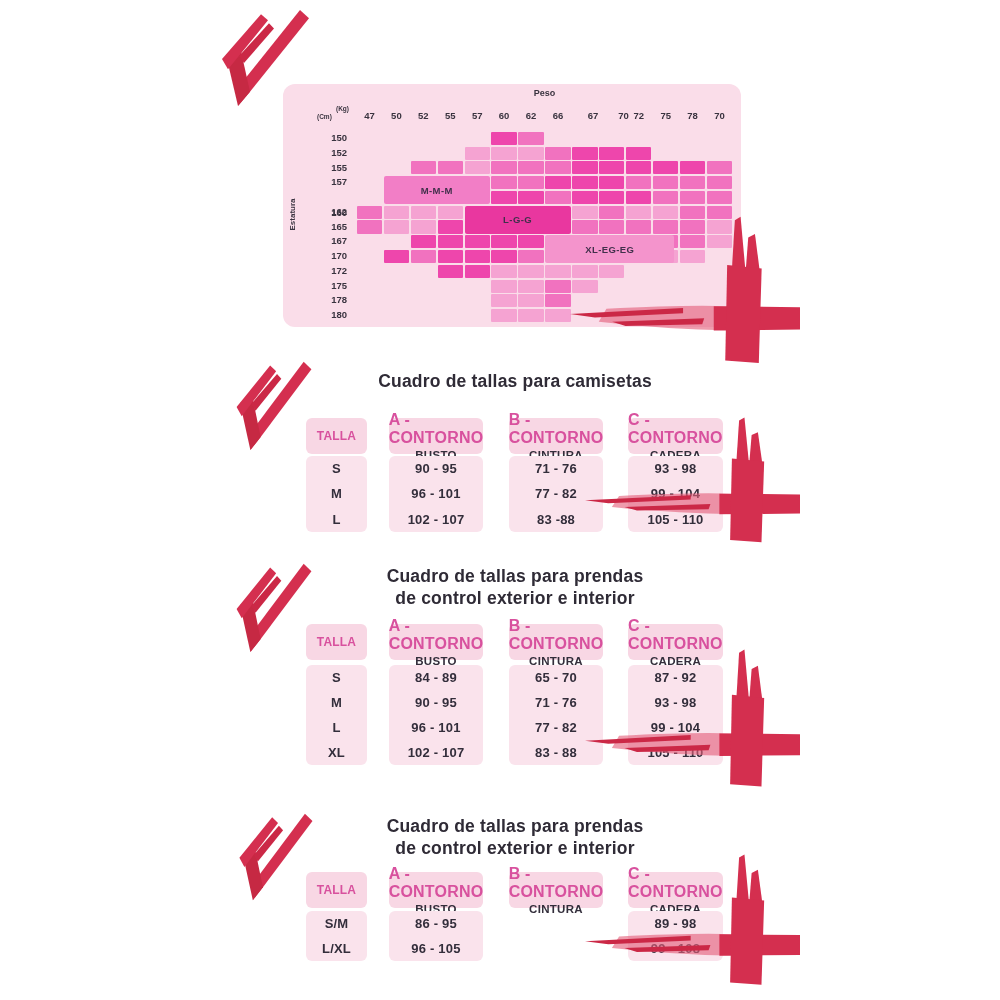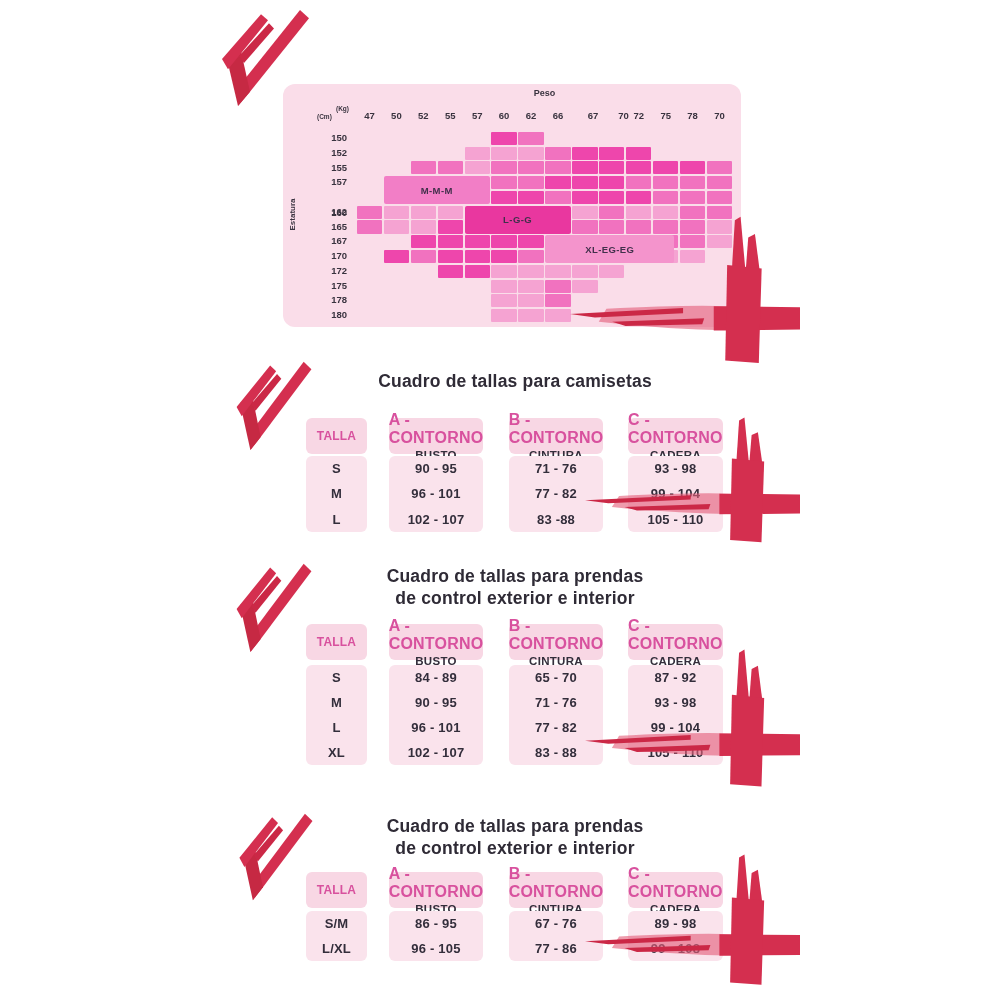--- a/index.html
+++ b/index.html
@@ -321,24 +321,20 @@
       <span class="l2">CADERA</span>
     </div>
     <div class="tbody-block" style="left: 306px; top: 911px; width: 61px; height: 50.4px;">
       <div class="tcell">S/M</div>
       <div class="tcell">L/XL</div>
     </div>
     <div class="tbody-block" style="left: 389px; top: 911px; width: 94px; height: 50.4px;">
       <div class="tcell">86 - 95</div>
       <div class="tcell">96 - 105</div>
     </div>
-    <div class="tbody-block" style="left: 509px; top: 911px; width: 94px; height: 50.4px;">
-      <div class="tcell">67 - 76</div>
-      <div class="tcell">77 - 86</div>
-    </div>
     <div class="tbody-block" style="left: 628px; top: 911px; width: 95px; height: 50.4px;">
       <div class="tcell">89 - 98</div>
       <div class="tcell">99 - 108</div>
     </div>
     <svg class="deco" viewBox="0 0 240 180" preserveAspectRatio="none" style="left: 585px; top: 853px; width: 215px; height: 138px;">
       <use href="#sym-cross" xlink:href="#sym-cross"></use>
     </svg>
   </div>
 
 </body></html>

